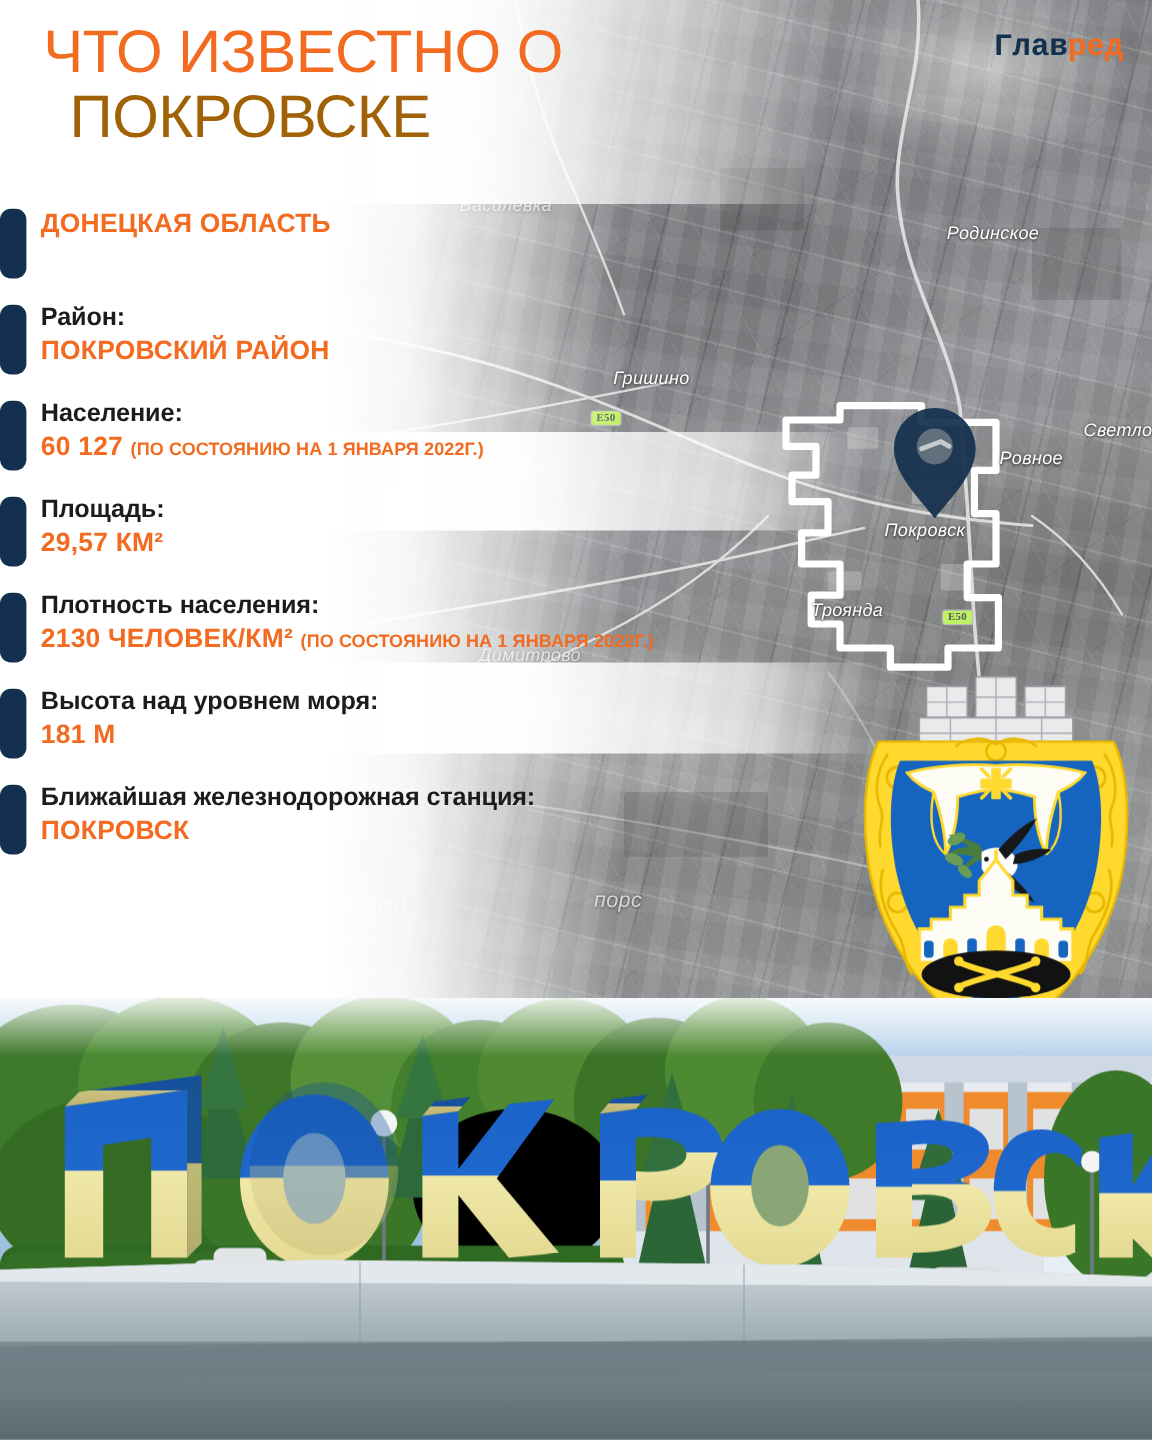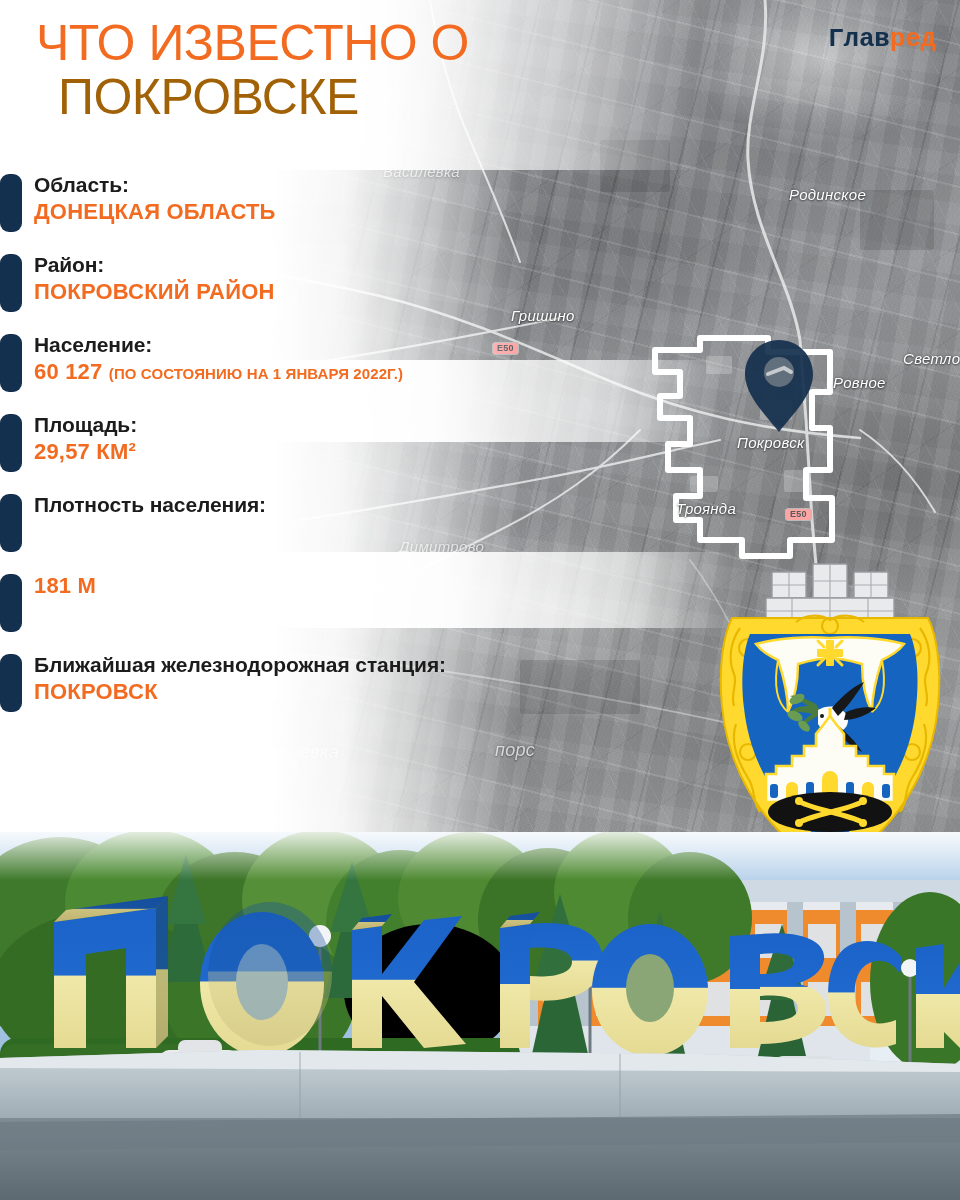--- a/index.html
+++ b/index.html
@@ -64,29 +64,30 @@
     font-weight:400;
     text-shadow:0 0 3px rgba(0,0,0,.55), 0 1px 2px rgba(0,0,0,.45);
     white-space:nowrap;
     letter-spacing:.3px;
     font-style:italic;
   }
   .map-label.dim{ color:#e9eaea; opacity:.78; }
 
   .road-shield{
     position:absolute;
-    background:#fca5a5;
+    background:#bef264;
     border:1px solid #b9babb;
     border-radius:3px;
     color:#585a5b;
     font-size:9px;
     font-weight:700;
     padding:1px 4px;
     line-height:1;
     letter-spacing:.3px;
+    font-family:Liberation Serif, serif;
   }
 
   
   .white-wash{
     position:absolute; left:0; top:0; width:520px; height:880px;
     background:linear-gradient(to right,
         rgba(255,255,255,1) 0%,
         rgba(255,255,255,1) 52%,
         rgba(255,255,255,.92) 66%,
         rgba(255,255,255,.55) 82%,
@@ -279,21 +280,20 @@
   </div>
 
   <div class="brand">
     <span class="a">Глав</span><span class="b">ред</span>
   </div>
 
   <div class="facts">
 
     <div class="fact">
       <span class="marker"></span>
-      <span class="fact-label">Область:</span>
       <span class="fact-value">ДОНЕЦКАЯ ОБЛАСТЬ</span>
     </div>
 
     <div class="fact">
       <span class="marker"></span>
       <span class="fact-label">Район:</span>
       <span class="fact-value">ПОКРОВСКИЙ РАЙОН</span>
     </div>
 
     <div class="fact">
@@ -304,24 +304,26 @@
 
     <div class="fact">
       <span class="marker"></span>
       <span class="fact-label">Площадь:</span>
       <span class="fact-value">29,57 КМ²</span>
     </div>
 
     <div class="fact">
       <span class="marker"></span>
       <span class="fact-label">Плотность населения:</span>
+      <span class="fact-value"><span>2130 ЧЕЛОВЕК/КМ²</span> <span class="fact-note">(ПО СОСТОЯНИЮ НА 1 ЯНВАРЯ 2022Г.)</span></span>
     </div>
 
     <div class="fact">
       <span class="marker"></span>
+      <span class="fact-label">Высота над уровнем моря:</span>
       <span class="fact-value">181 М</span>
     </div>
 
     <div class="fact">
       <span class="marker"></span>
       <span class="fact-label">Ближайшая железнодорожная станция:</span>
       <span class="fact-value">ПОКРОВСК</span>
     </div>
 
   </div>

